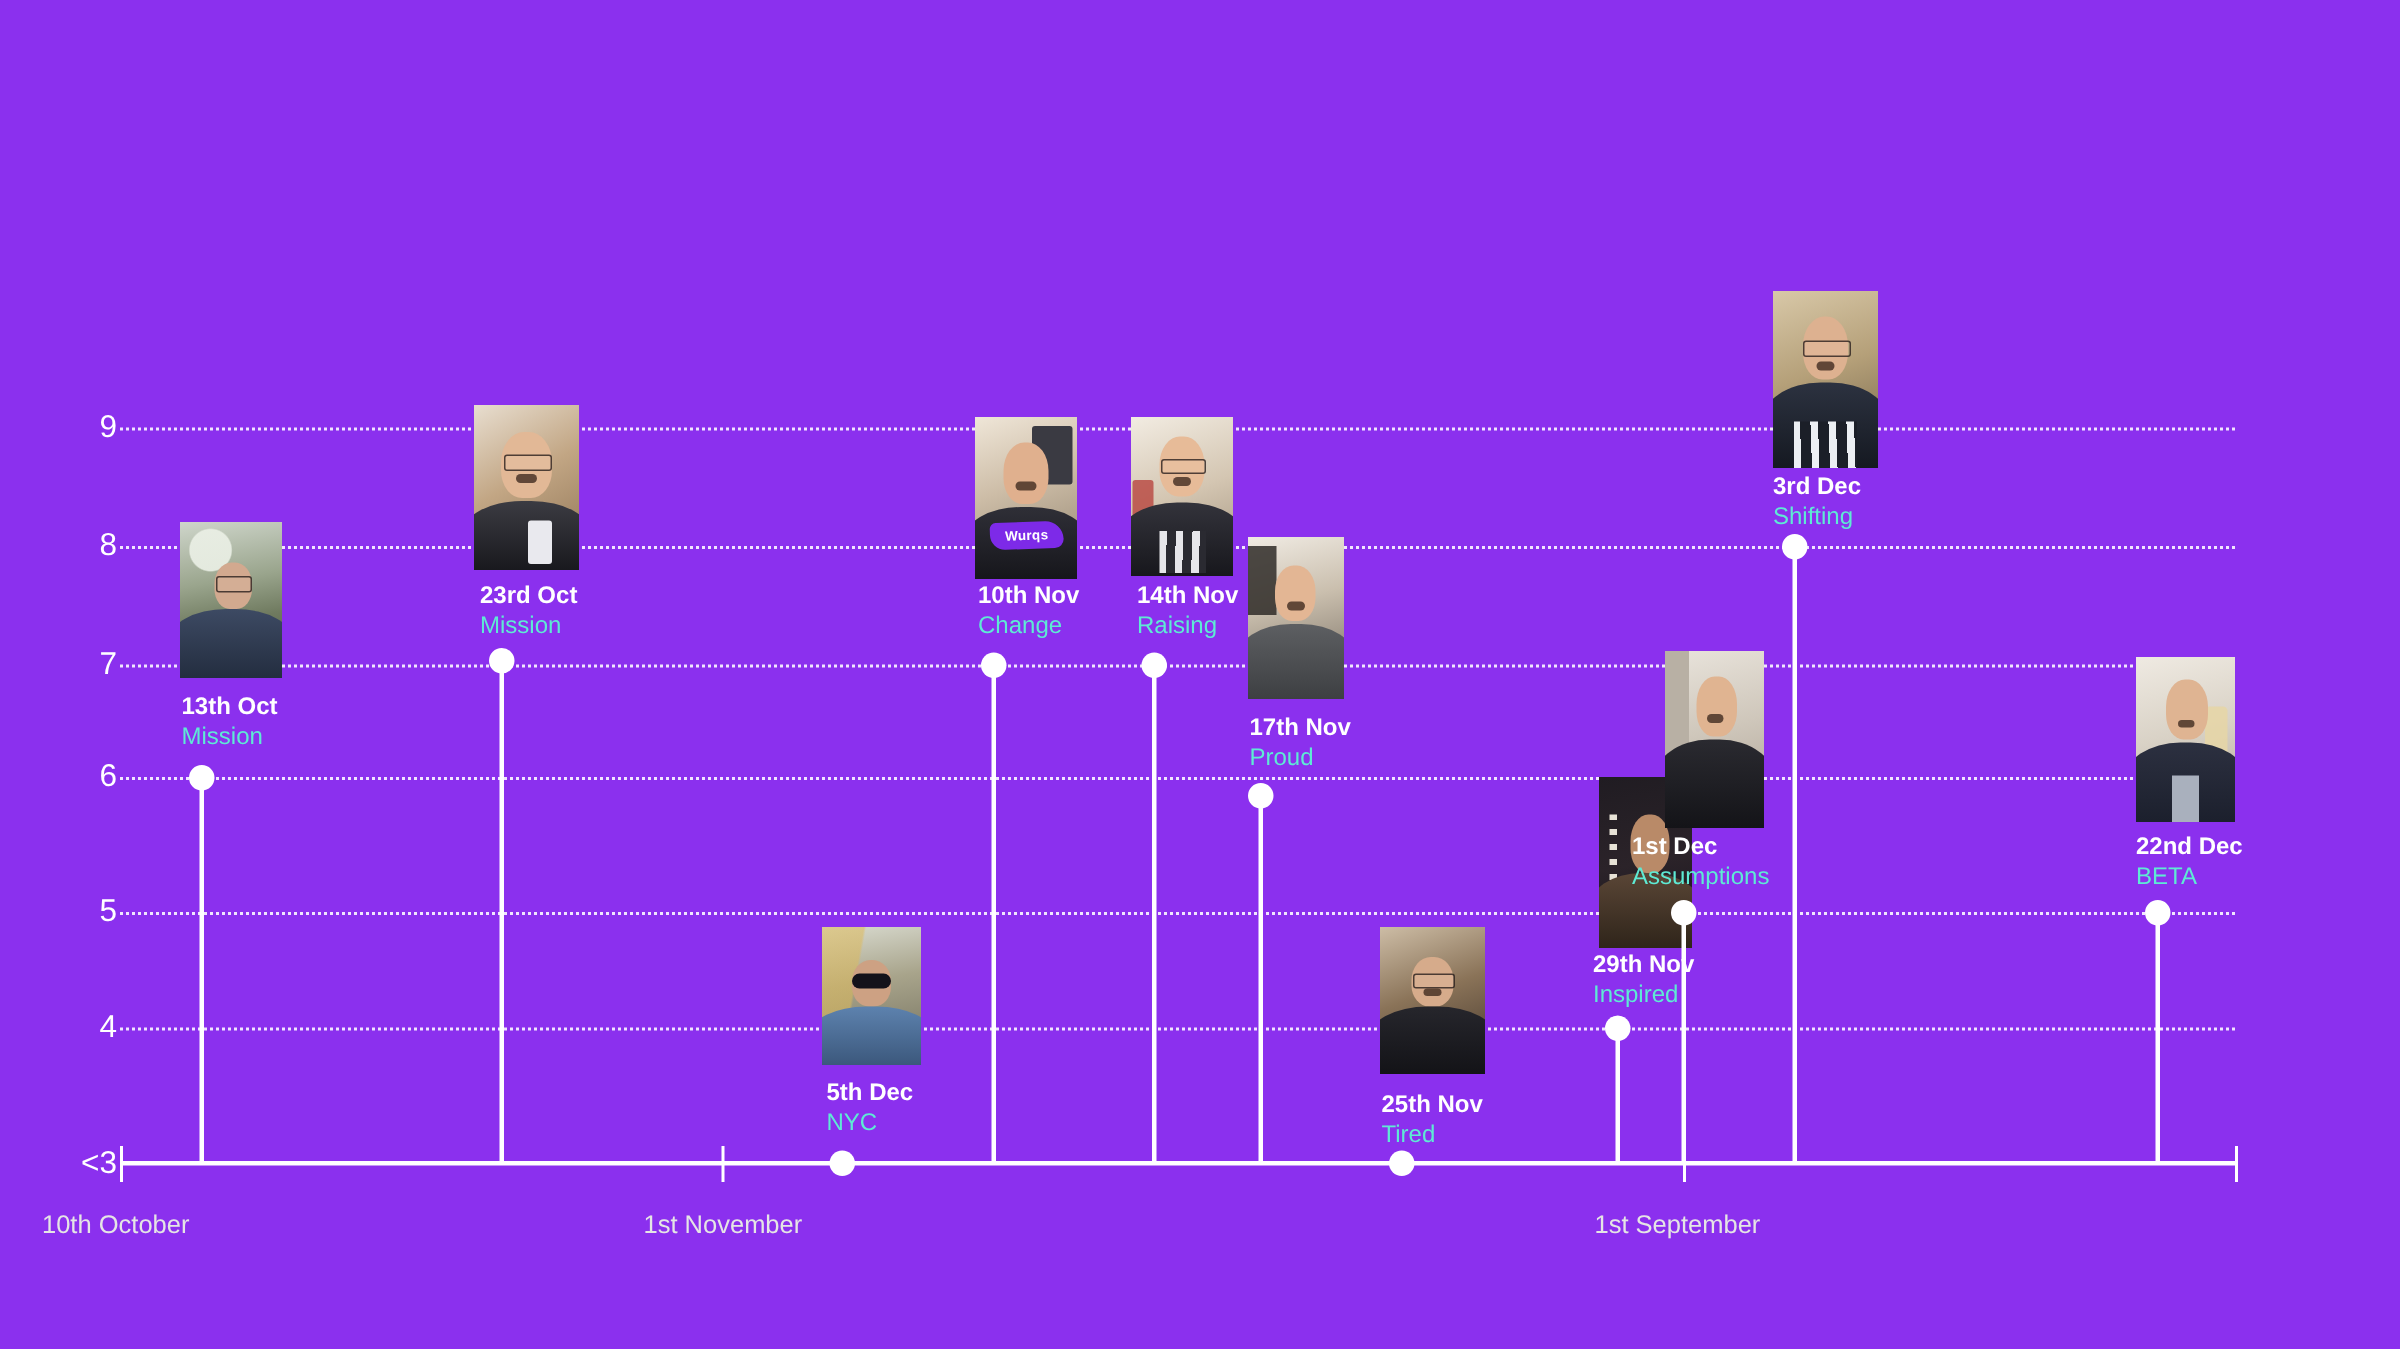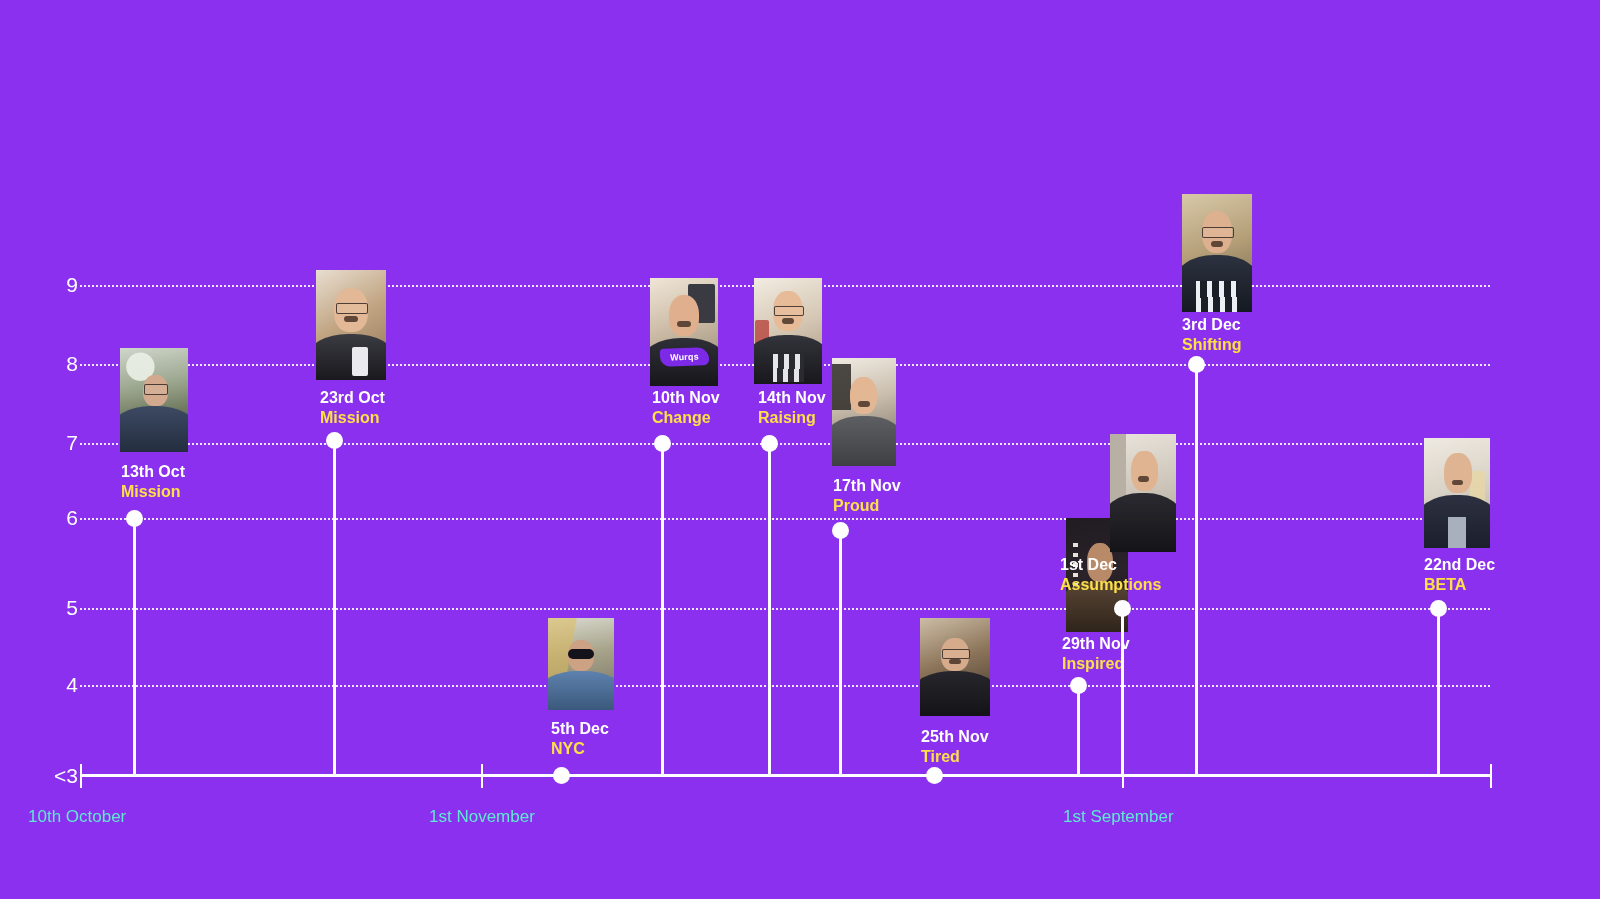--- a/index.html
+++ b/index.html
@@ -82,21 +82,21 @@
     position: absolute;
     top: 764px;
     width: 2px;
     height: 24px;
     background: #ffffff;
   }
   .x-axis-label {
     position: absolute;
     top: 807px;
     font-size: 17px;
-    color: #5eead4;
+    color: #e5e5e5;
     white-space: nowrap;
   }
 
   
   .lollipop {
     position: absolute;
     width: 0;
     height: 0;
   }
   .stem {
@@ -179,22 +179,22 @@
   }
   .caption .cap-date {
     display: block;
     font-size: 16px;
     font-weight: 700;
     color: #ffffff;
   }
   .caption .cap-label {
     display: block;
     font-size: 16px;
-    font-weight: 700;
-    color: #fde047;
+    font-weight: 400;
+    color: #5eead4;
   }
 </style>
 </head>
 <body>
 
 <div id="stage">
 
 
   <div id="plot">
 
@@ -344,21 +344,21 @@
     <div class="caption" style="left:921px; top:727px;">
       <span class="cap-date">25th Nov</span>
       <span class="cap-label">Tired</span>
     </div>
 
     <div class="caption" style="left:1062px; top:634px;">
       <span class="cap-date">29th Nov</span>
       <span class="cap-label">Inspired</span>
     </div>
 
-    <div class="caption" style="left:1060px; top:555px;">
+    <div class="caption" style="left:1088px; top:555px;">
       <span class="cap-date">1st Dec</span>
       <span class="cap-label">Assumptions</span>
     </div>
 
     <div class="caption" style="left:1182px; top:315px;">
       <span class="cap-date">3rd Dec</span>
       <span class="cap-label">Shifting</span>
     </div>
 
     <div class="caption" style="left:1424px; top:555px;">

